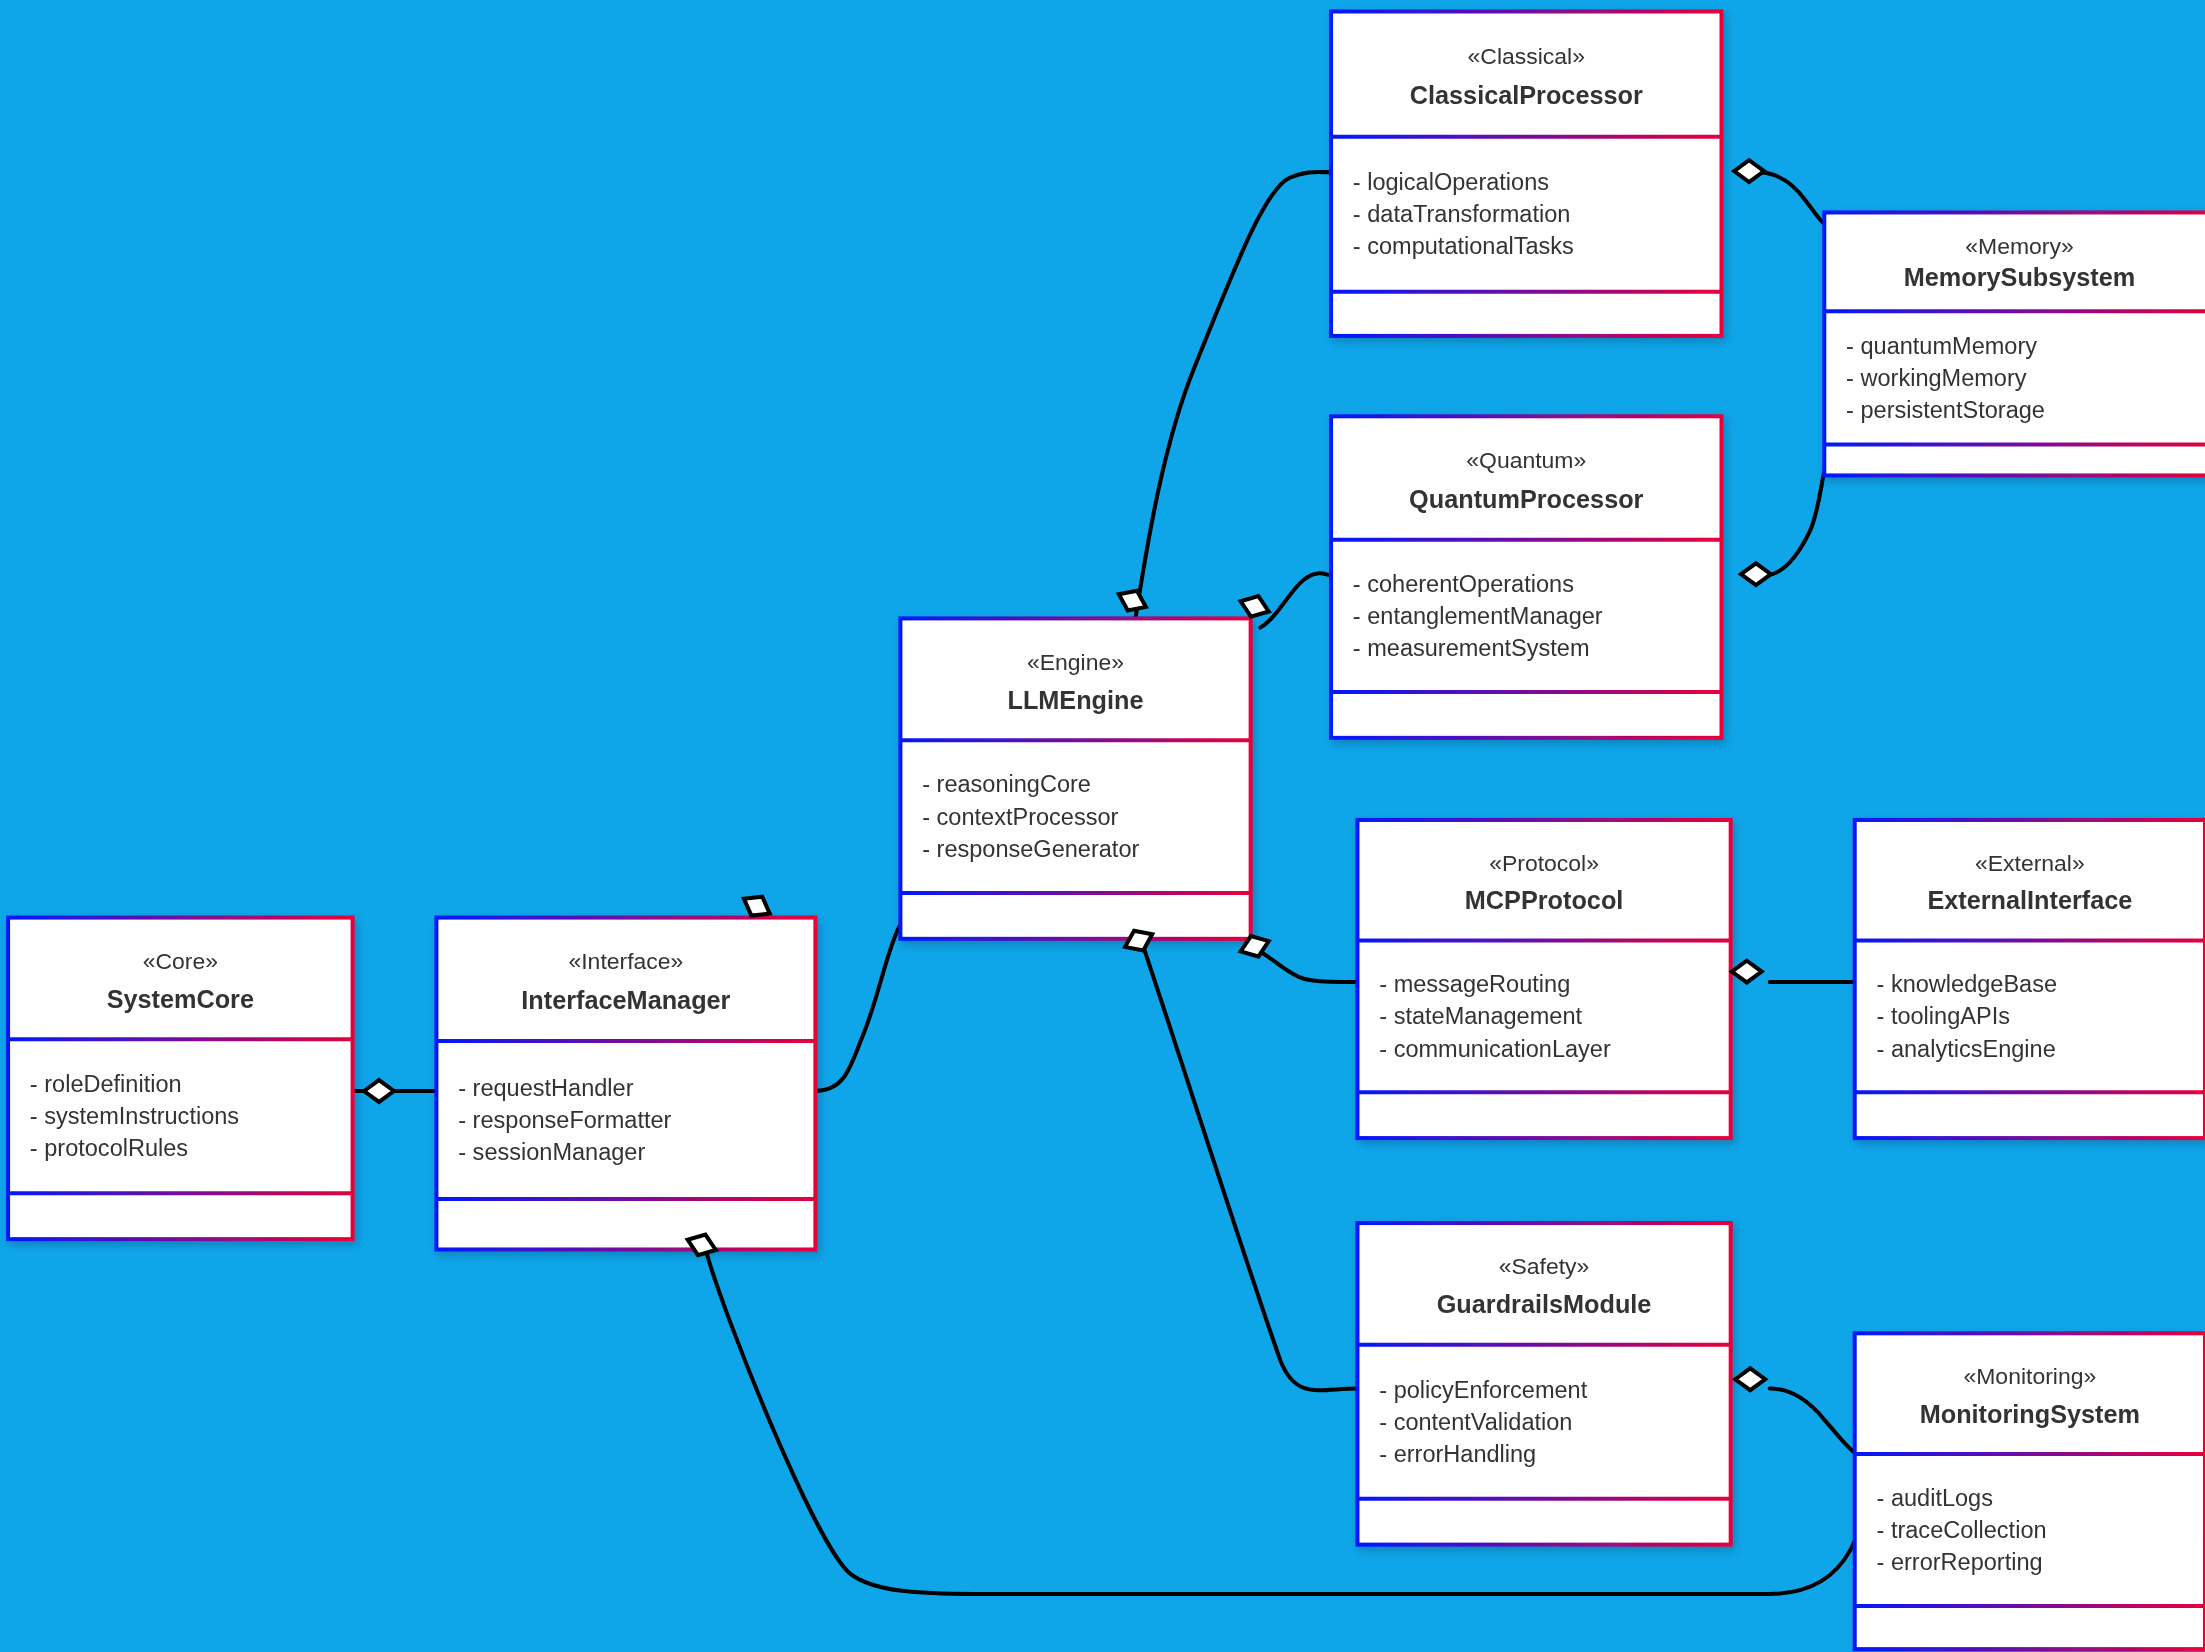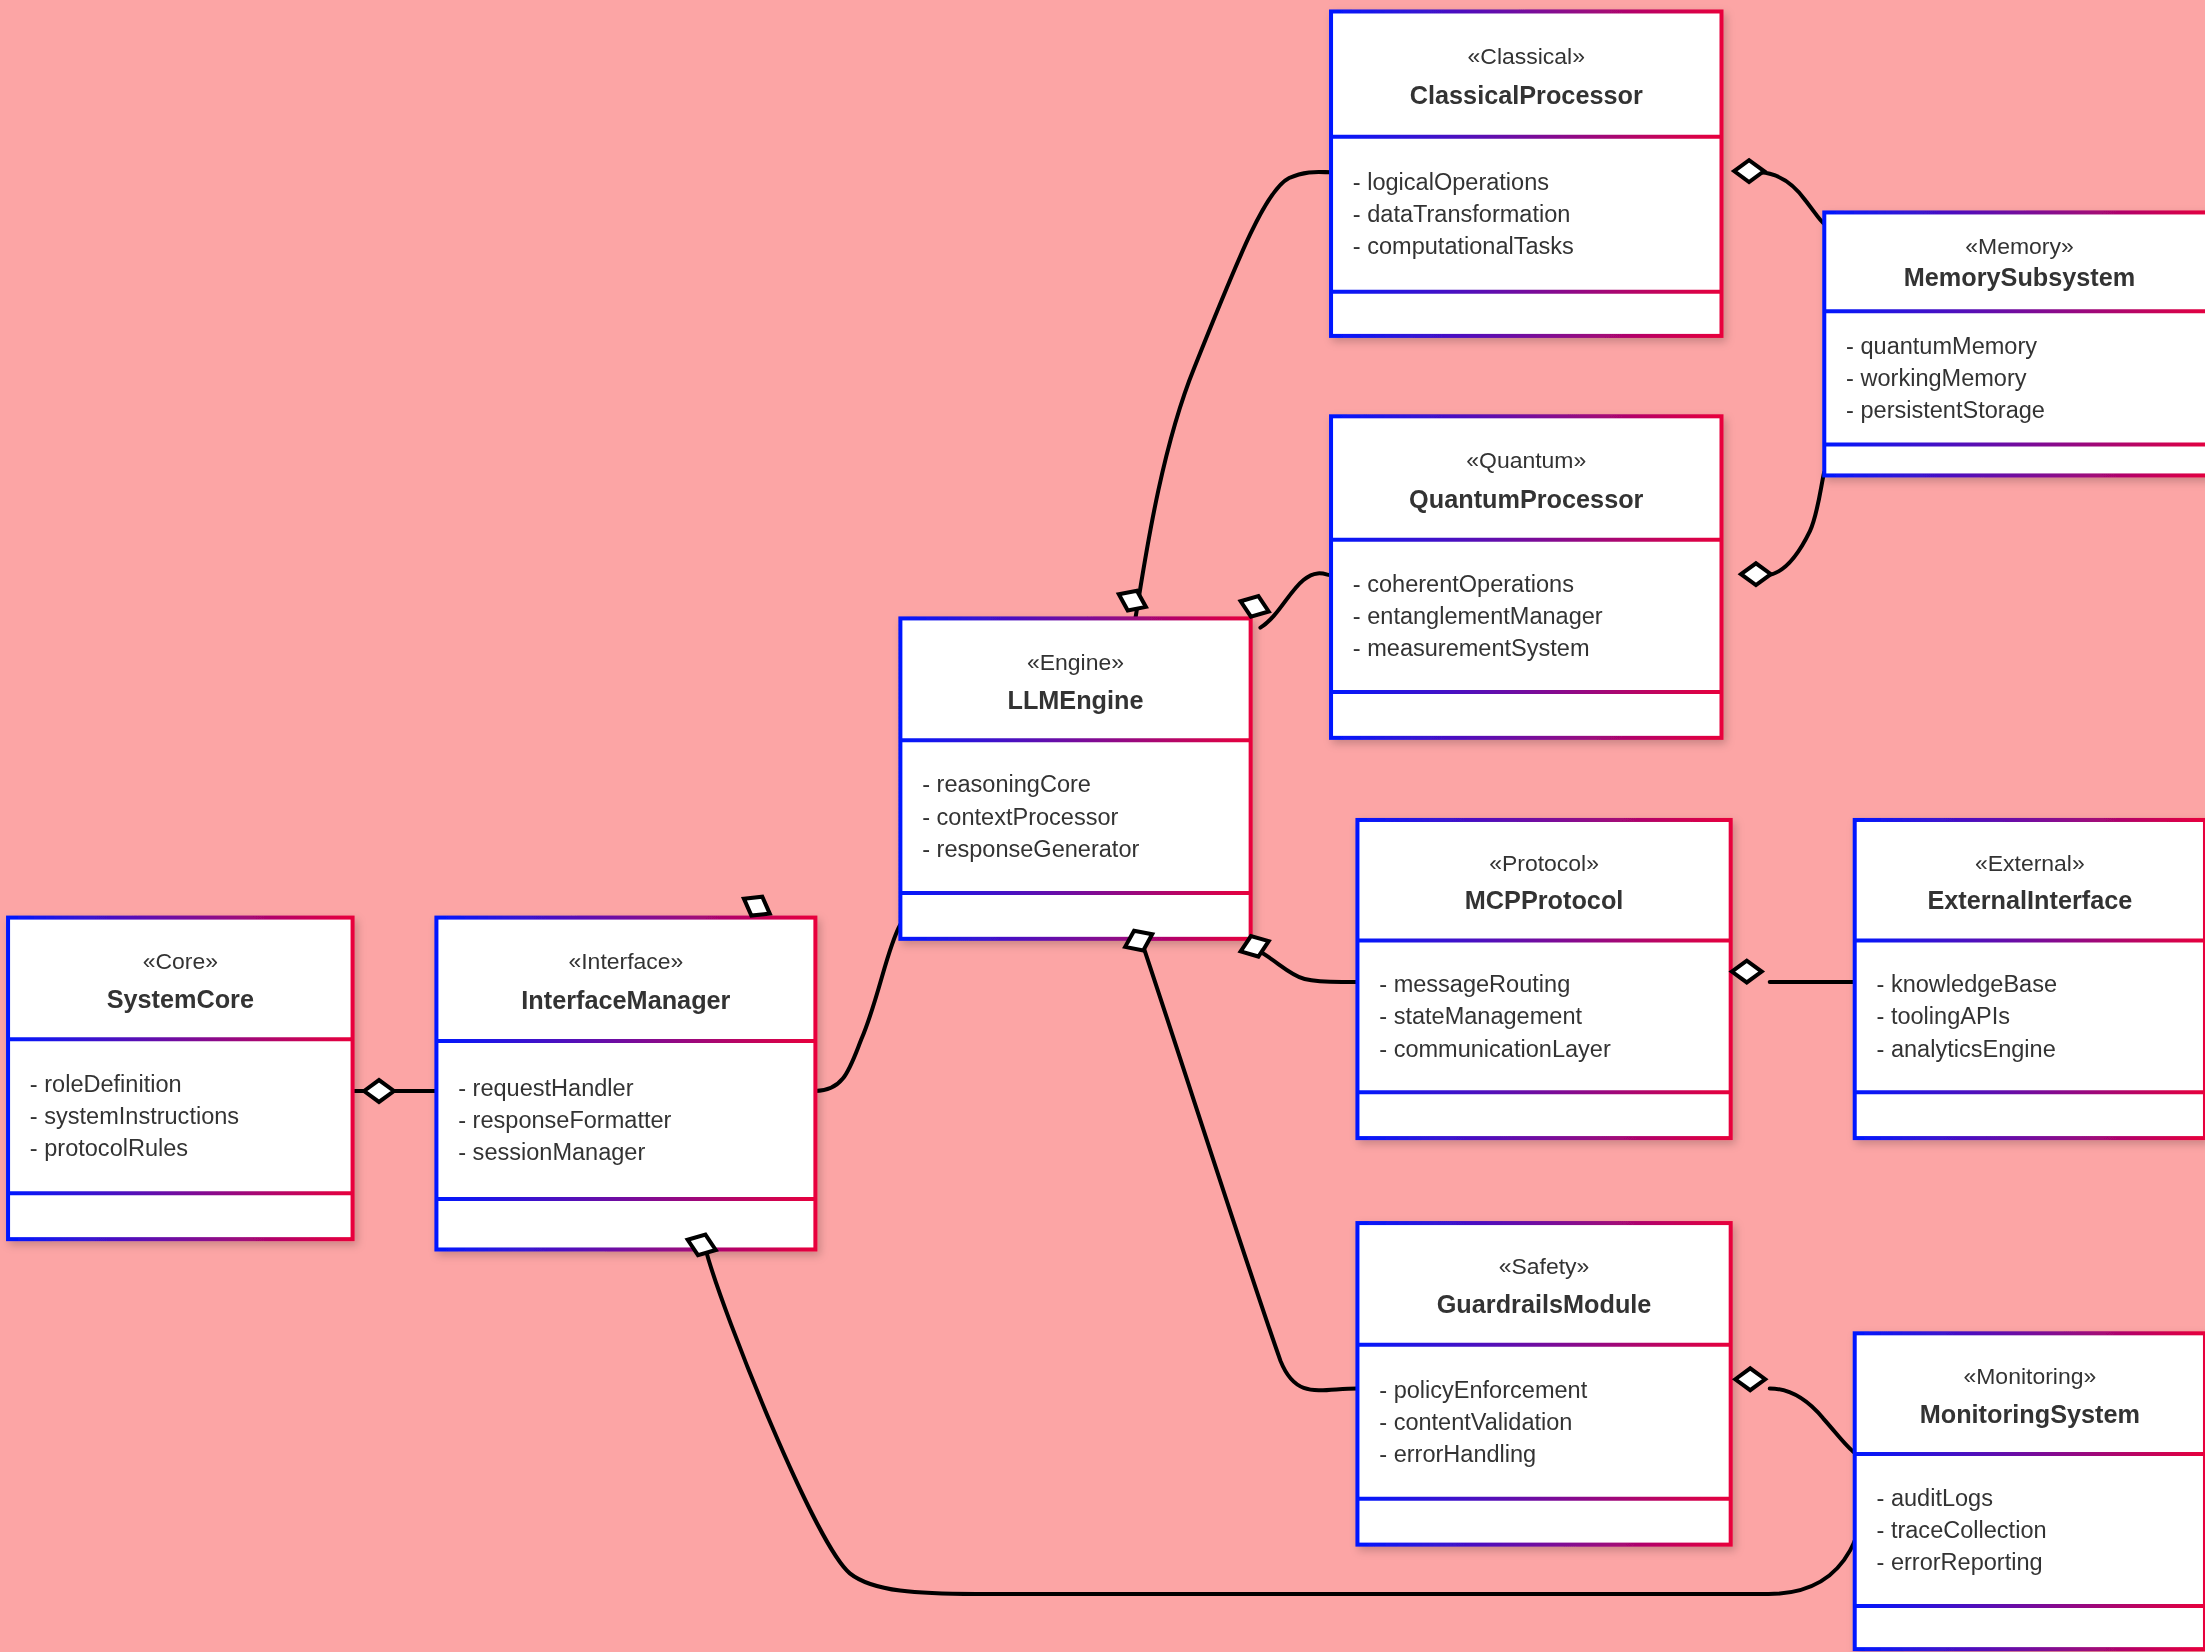--- a/index.html
+++ b/index.html
@@ -4,21 +4,21 @@
 <style>
   html, body {
     margin: 0;
     padding: 0;
     background: #ffffff;
   }
   #diagram-root {
     position: relative;
     width: 2205px;
     height: 1652px;
-    background: #fca5a5;
+    background: #0ea5e9;
     font-family: "Liberation Sans", sans-serif;
     overflow: hidden;
   }
   #uml-svg {
     position: absolute;
     left: 0;
     top: 0;
     width: 2205px;
     height: 1652px;
     display: block;

